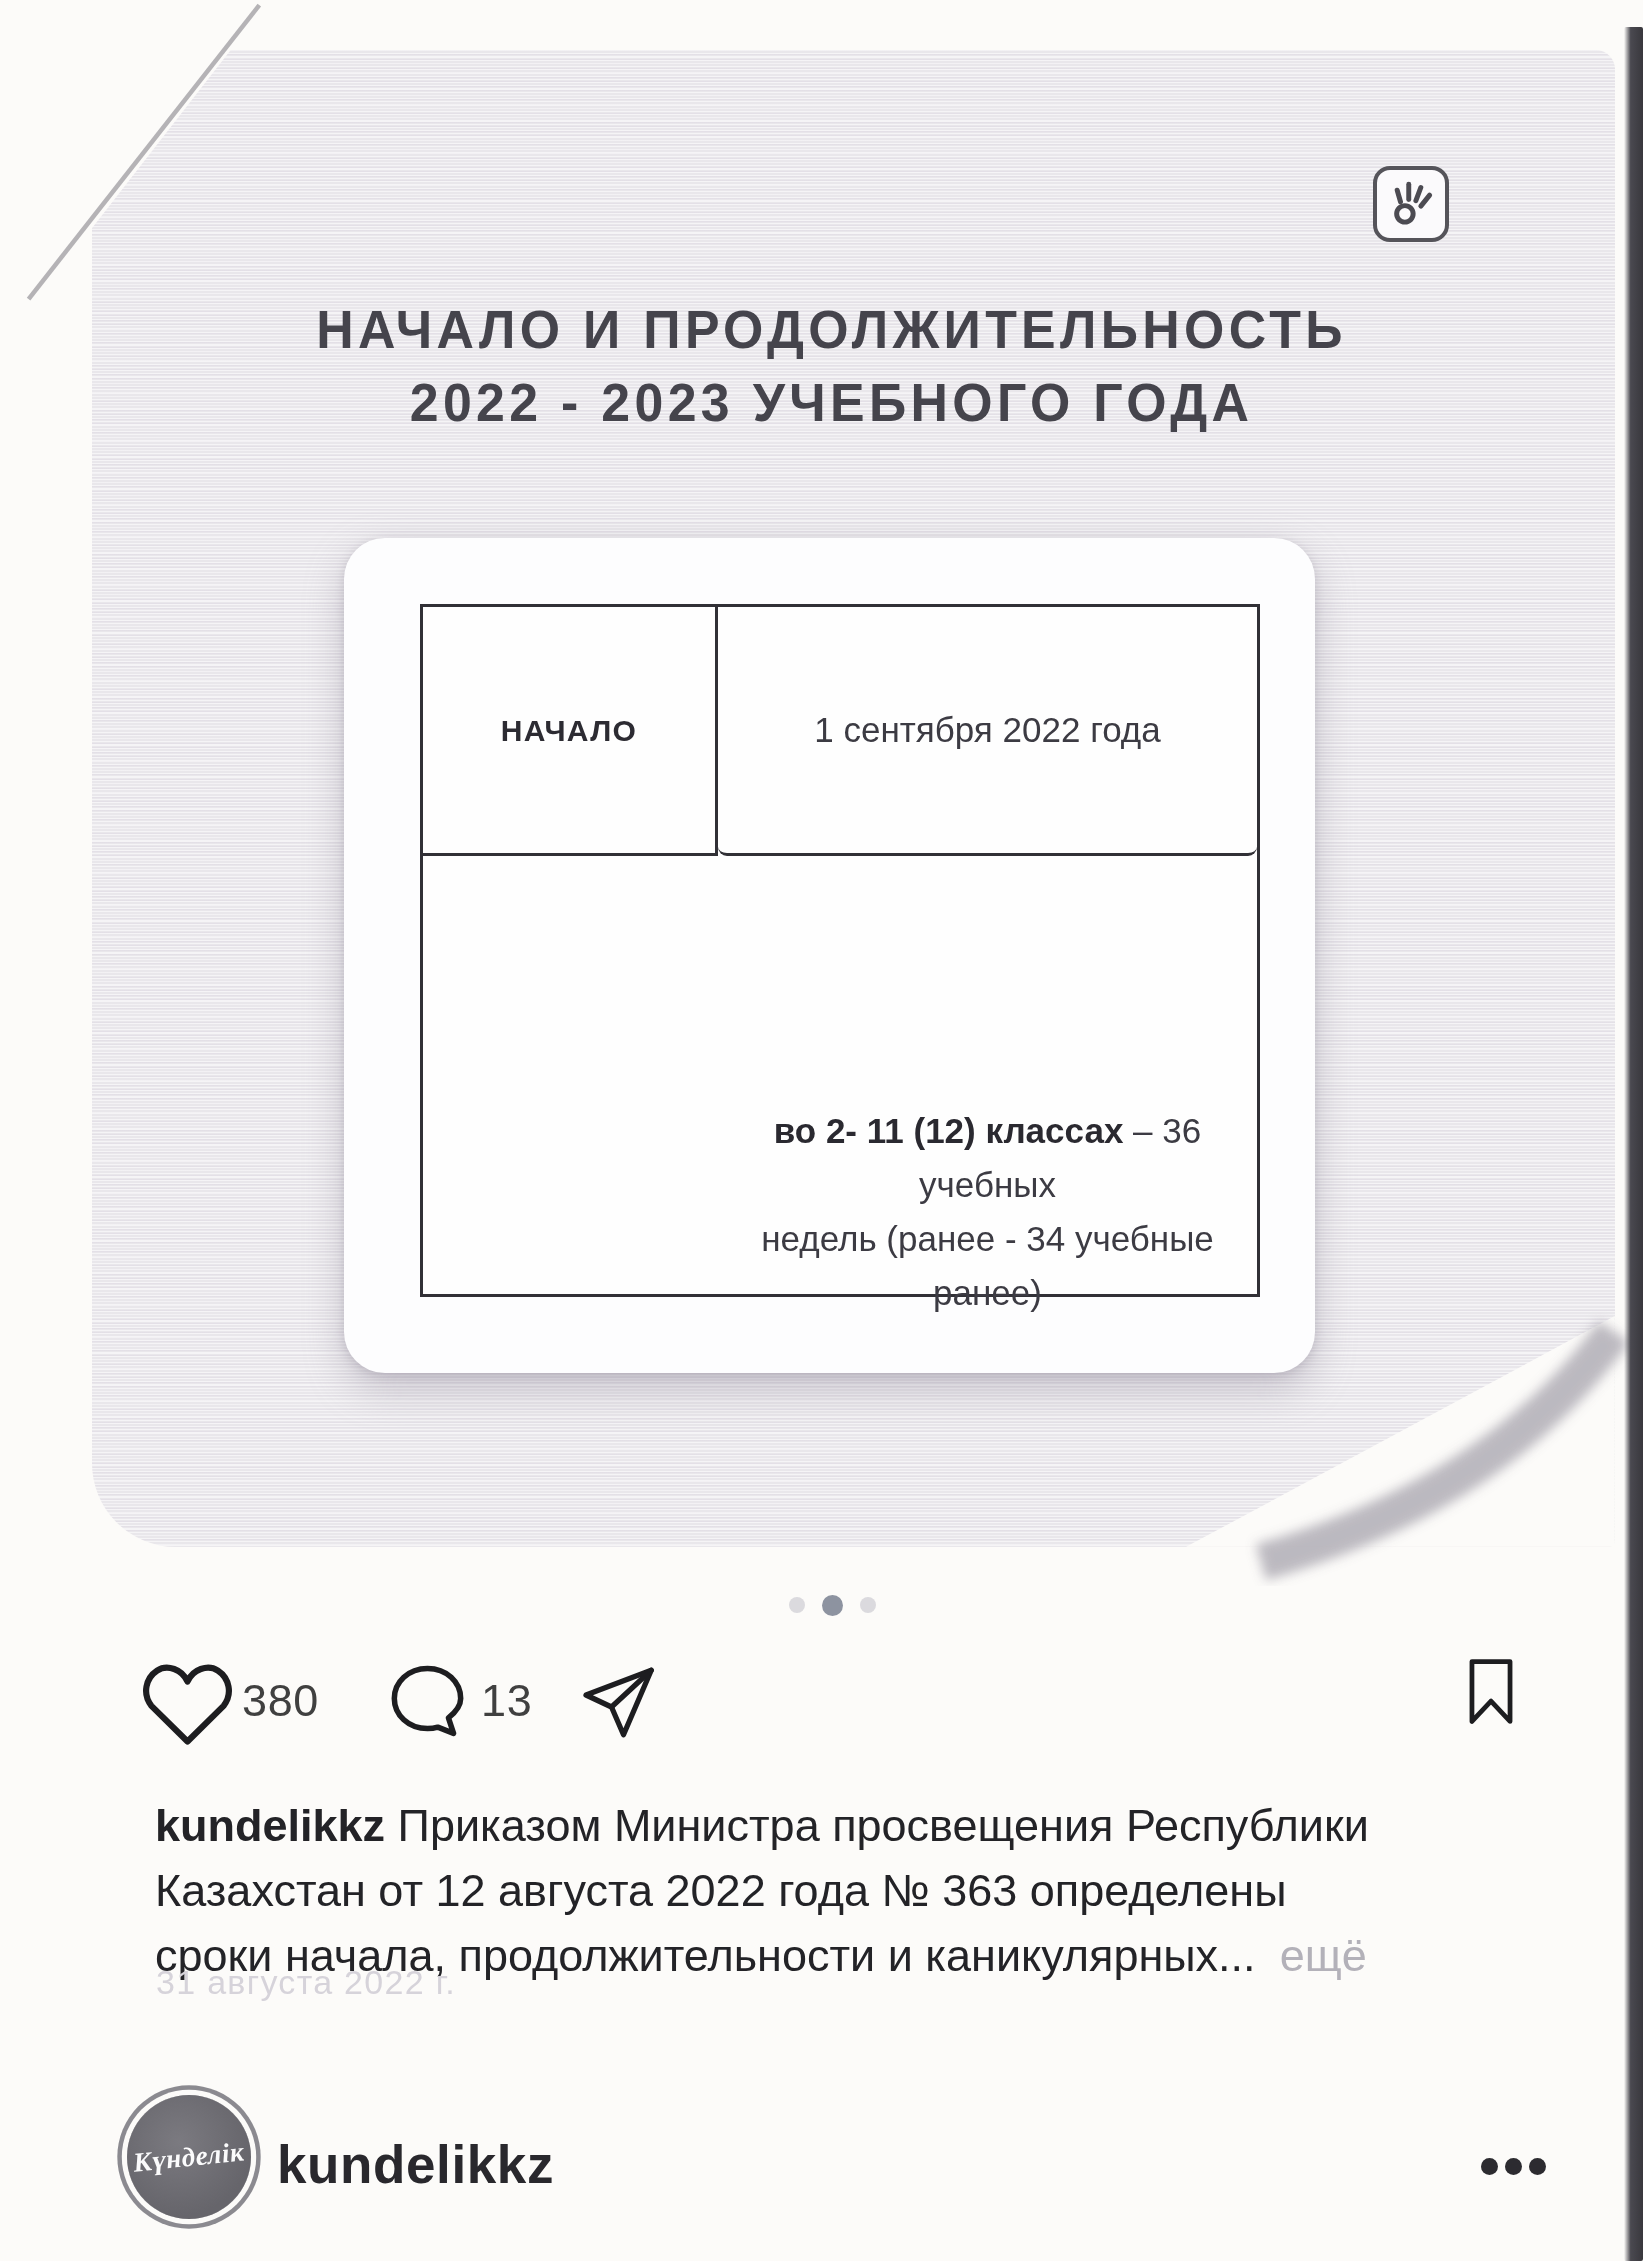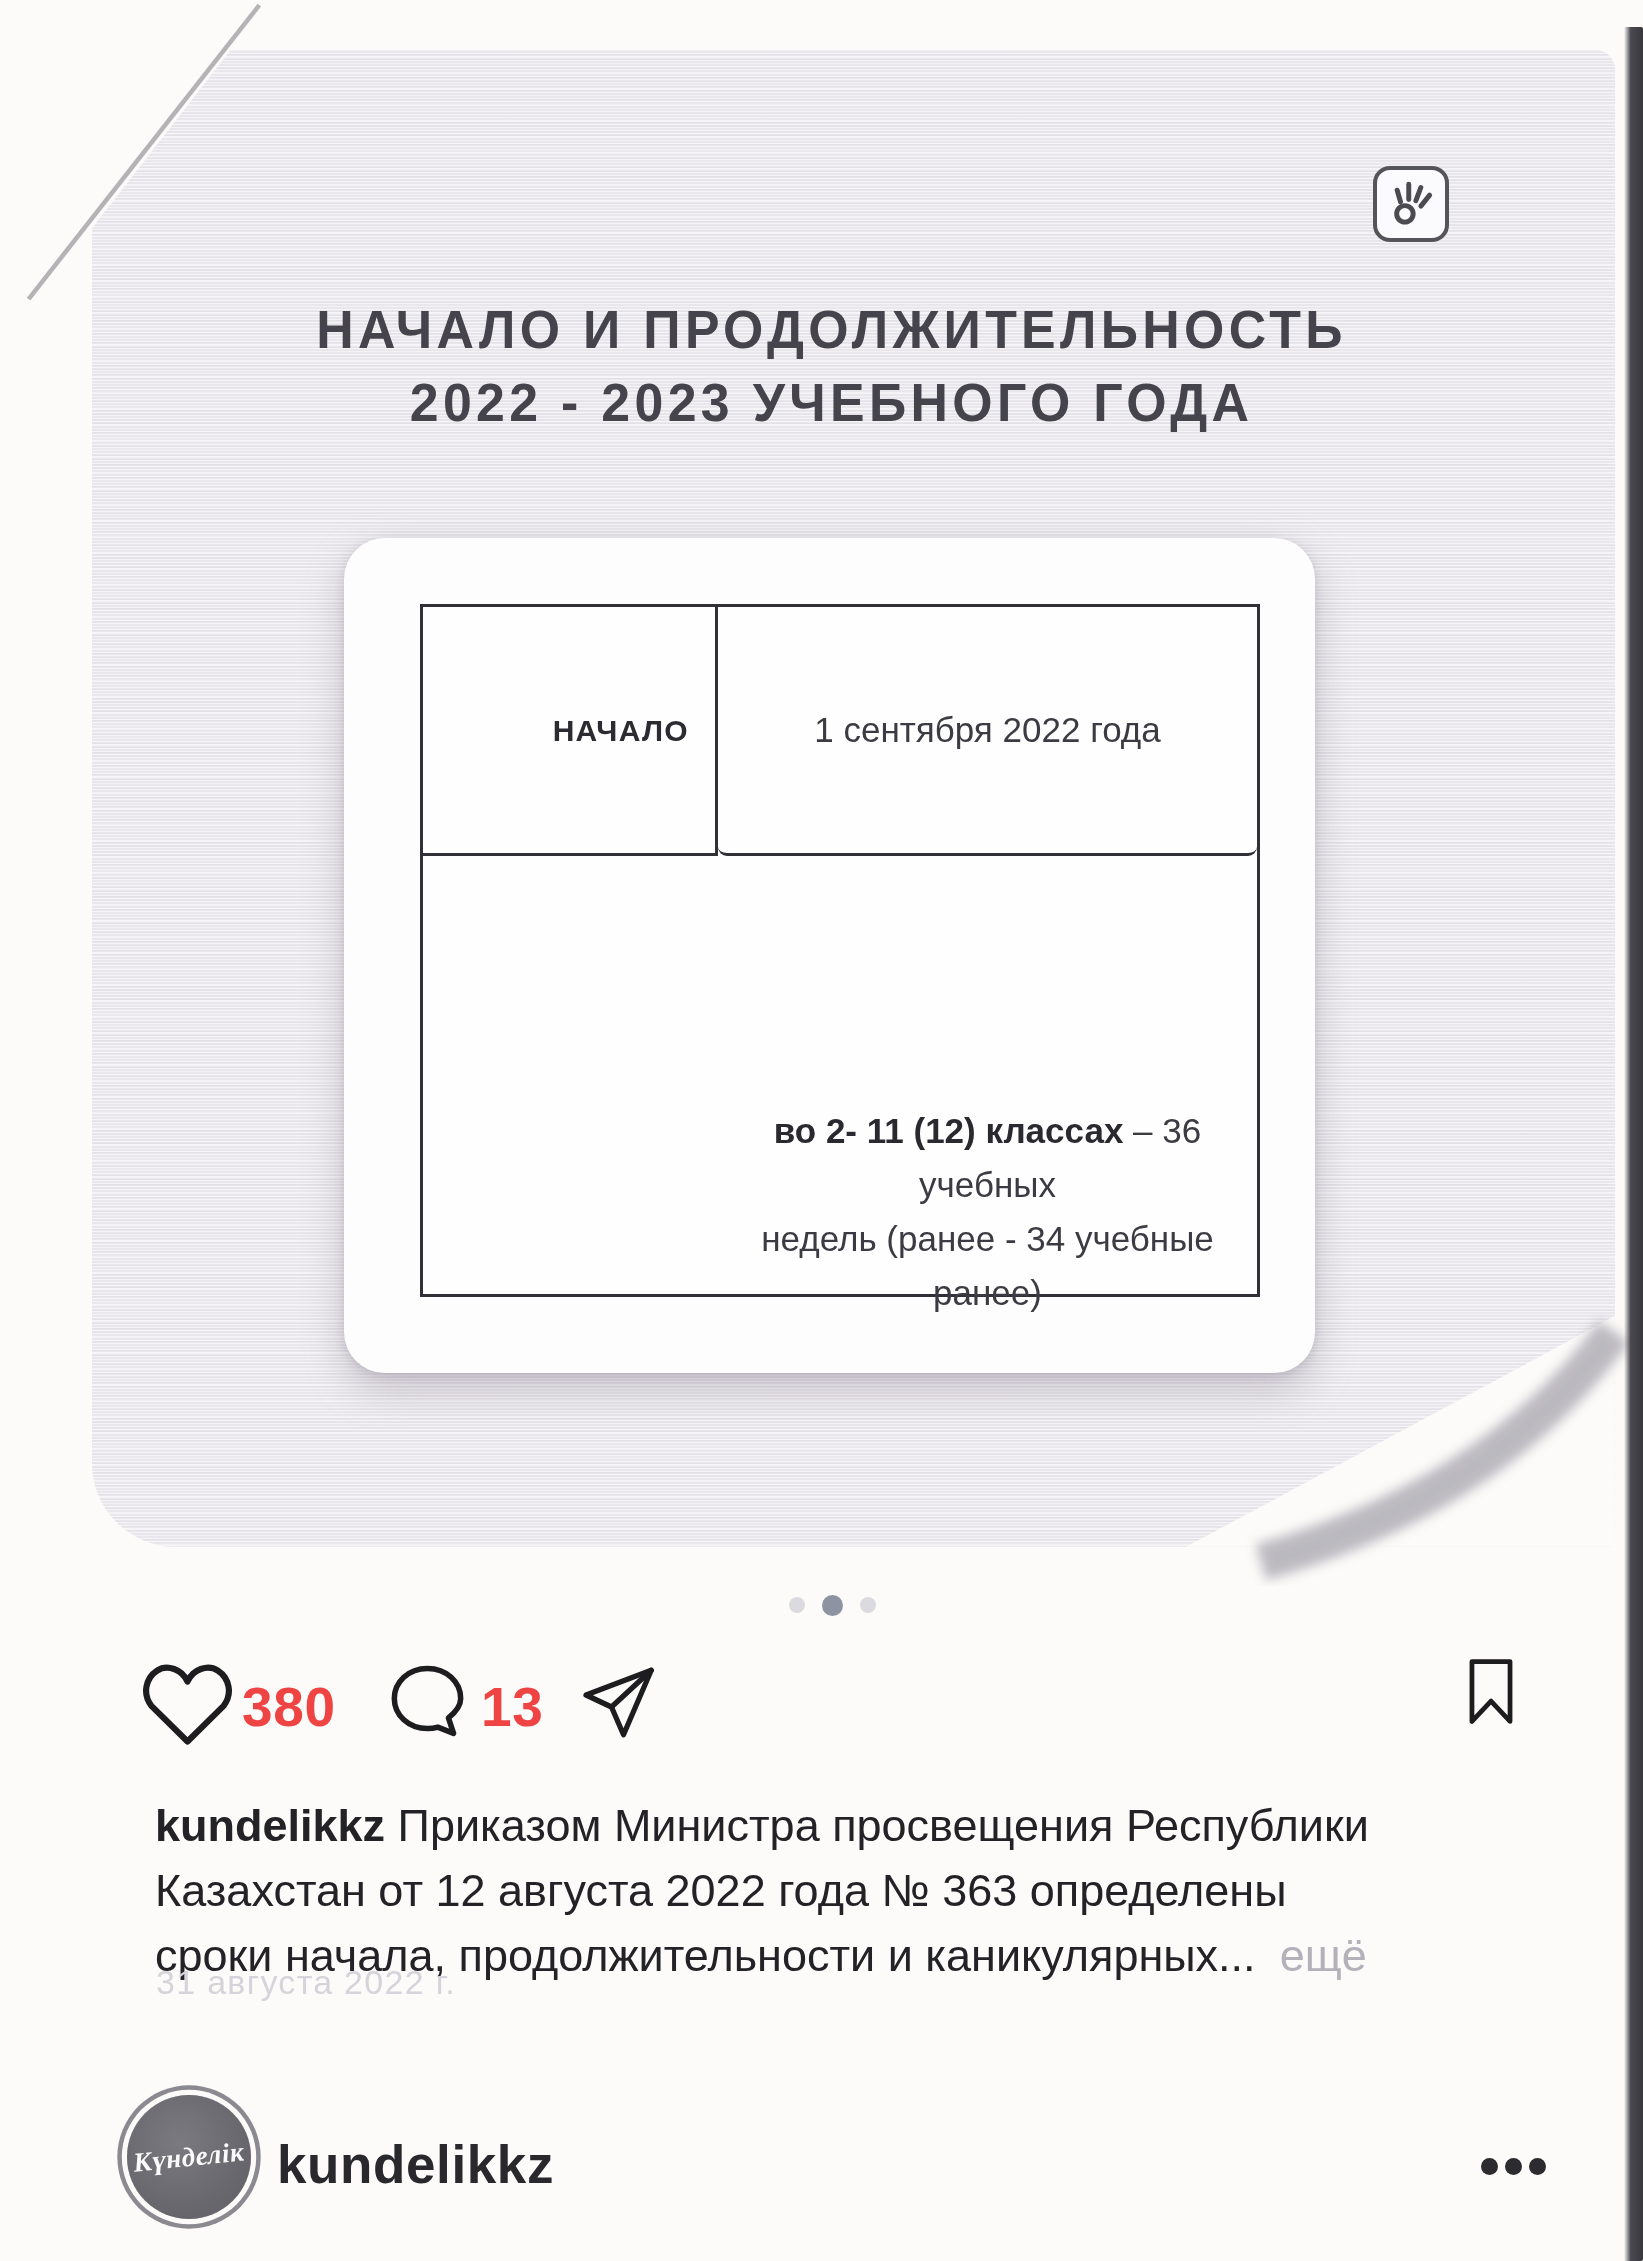--- a/index.html
+++ b/index.html
@@ -50,34 +50,34 @@
     left:420px; top:604px; width:840px; height:693px;
     display:grid; grid-template-columns:295px 1fr; grid-template-rows:249px 248px 1fr;
     border:3.9px solid #313036; background:#fefefe;
   }
   .cell { display:flex; flex-direction:column; align-items:center; justify-content:center;
           text-align:center; color:#3c3b43; font-size:35px; line-height:54px; padding:0 26px; }
   .cell .bld { font-weight:700; color:#2a2930; }
   .cell-label { font-weight:700; font-size:30px; letter-spacing:1.3px; color:#2c2b32; line-height:41px; }
   .bR { border-right:3.2px solid #313036; }
   .bB { border-bottom:3.2px solid #313036; }
-  .r1c1 { grid-row:1; grid-column:1;align-items:flex-end; }
+  .r1c1 { grid-row:1; grid-column:1; }
   .r1c2 { grid-row:1; grid-column:2;border-radius:9px; }
   .r2c1 { grid-row:2 / 4; grid-column:1; }
   .r2a  { grid-row:2; grid-column:2; }
   .r2b  { grid-row:3; grid-column:2; }
 
   
   .dots { left:789px; top:1591px; width:103px; height:28px; display:flex; align-items:center; gap:17px; }
   .dot  { width:16px; height:16px; border-radius:50%; background:#dbdade; }
   .dot.active { width:21px; height:21px; background:#8d93a0; }
 
   
   .icon-stroke { fill:none; stroke:#1d1d20; stroke-width:7; stroke-linecap:round; stroke-linejoin:round; }
-  .count { color:#ef4444; font-size:55px; font-weight:700; letter-spacing:0.6px; }
+  .count { color:#404040; font-size:45px; font-weight:400; letter-spacing:0.6px; }
 
   
   .caption { left:155px; top:1793px; width:1399px; color:#232327; font-size:45px; line-height:65px; }
   .caption .uname { font-weight:700; }
   .caption .more { color:#b3b1b9; margin-left:24px; }
   .post-date { left:156px; top:1963px; color:#d6d3da; font-size:34px; letter-spacing:1.3px; }
 
   
   .avatar {
     left:127px; top:2095px; width:124px; height:124px; border-radius:50%;

